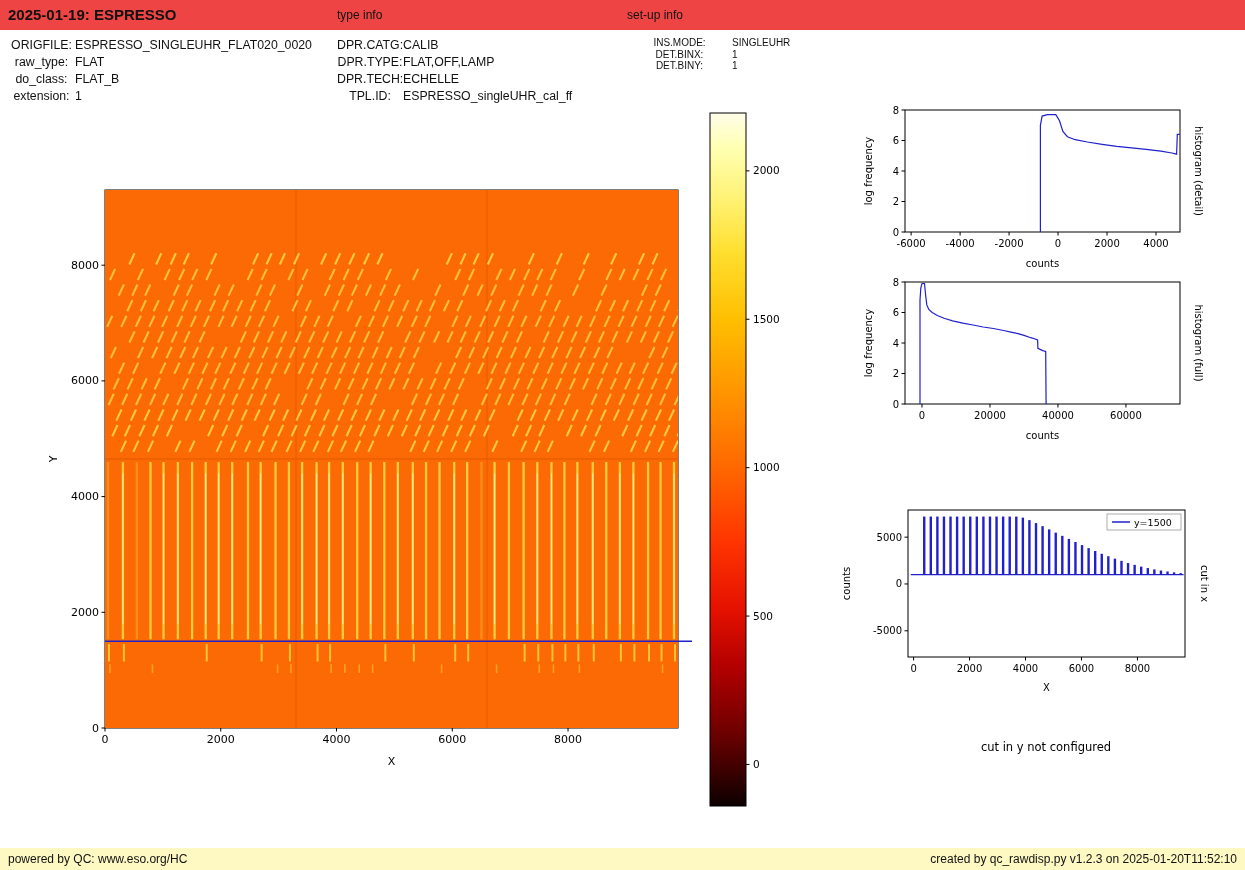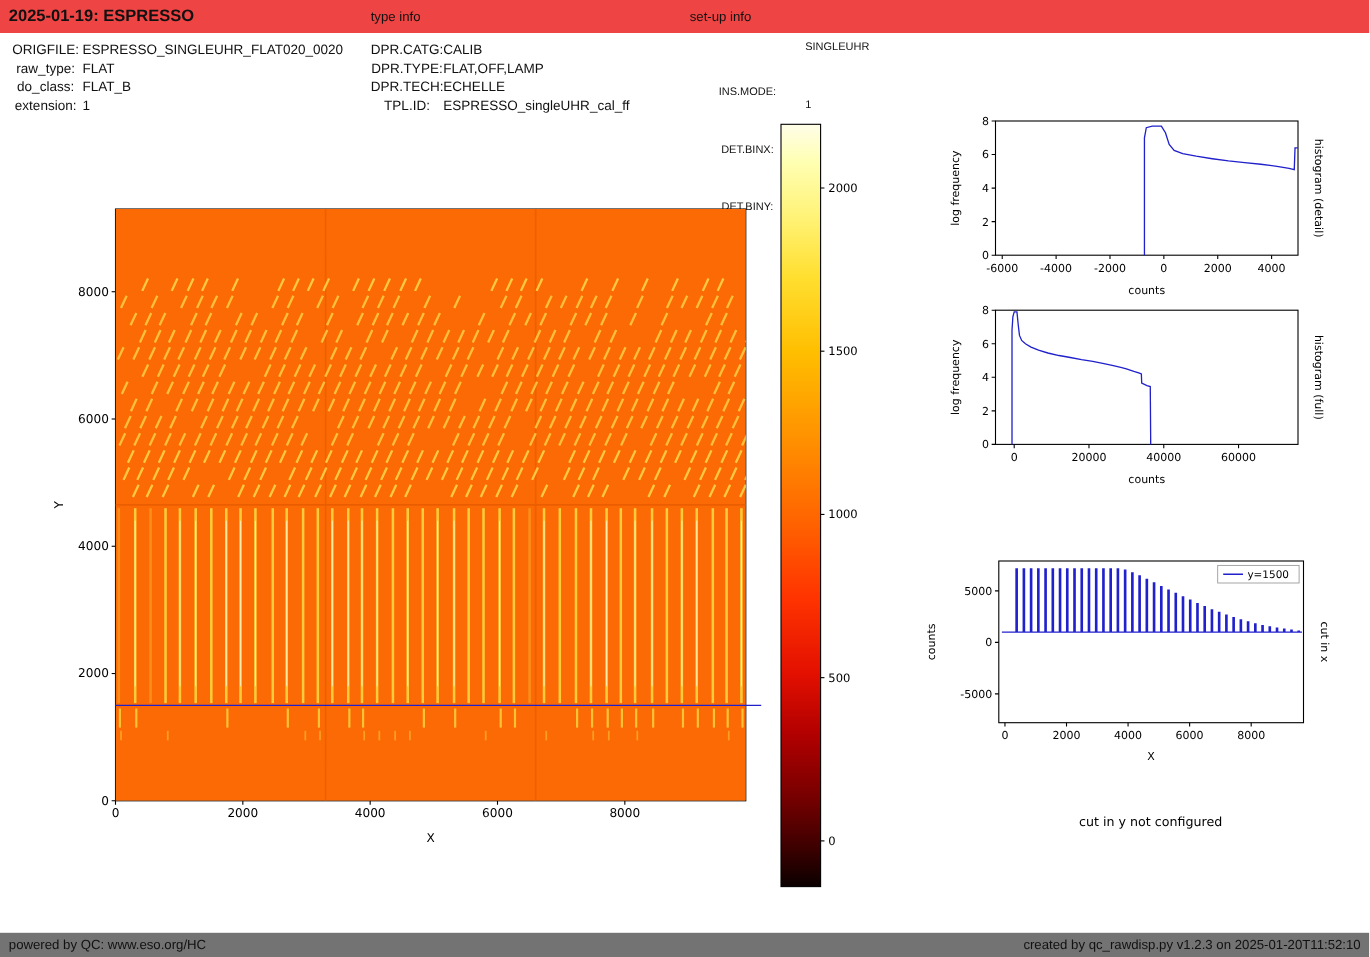--- a/index.html
+++ b/index.html
@@ -15,33 +15,33 @@
 
   .meta { position:absolute; top:37px; left:0; width:100%; font-size:12.3px; }
   .mcol { position:absolute; top:0;text-align:center; }
   #col-file  { left:8px; }
   #col-type  { left:337px; }
   #col-setup { left:627px; font-size:10px; }
   .mrow { display:flex; line-height:17px; }
   #col-setup .mrow { line-height:11.5px; }
   #col-file  .ml { width:67px;  flex:none; }
   #col-type  .ml { width:66px;  flex:none; }
-  #col-setup .ml { width:105px; flex:none;margin-top:41px; }
+  #col-setup .ml { width:105px; flex:none; }
 
   svg.plot { position:absolute; }
   #svg-heatmap     { left:40px;  top:180px; }
   #svg-colorbar    { left:700px; top:105px; }
   #svg-hist-detail { left:858px; top:95px;  }
   #svg-hist-full   { left:858px; top:267px; }
   #svg-cutx        { left:835px; top:495px; }
 
   .note { position:absolute; left:896px; top:740px; width:300px; text-align:center;
           font-family:"DejaVu Sans", sans-serif; font-size:11.5px; color:#000; }
 
-  .ftr { position:absolute; left:0; bottom:0; width:100%; height:22px; background:#737373; font-size:12px; }
+  .ftr { position:absolute; left:0; bottom:0; width:100%; height:22px; background:#fef9c3; font-size:12px; }
   .ftr .fl { position:absolute; left:8px;  top:4px; }
   .ftr .fr { position:absolute; right:8px; top:4px; }
 </style>
 </head>
 <body>
 
 <div class="page">
 
   <header class="hdr">
     <span class="title">2025-01-19: ESPRESSO</span>

